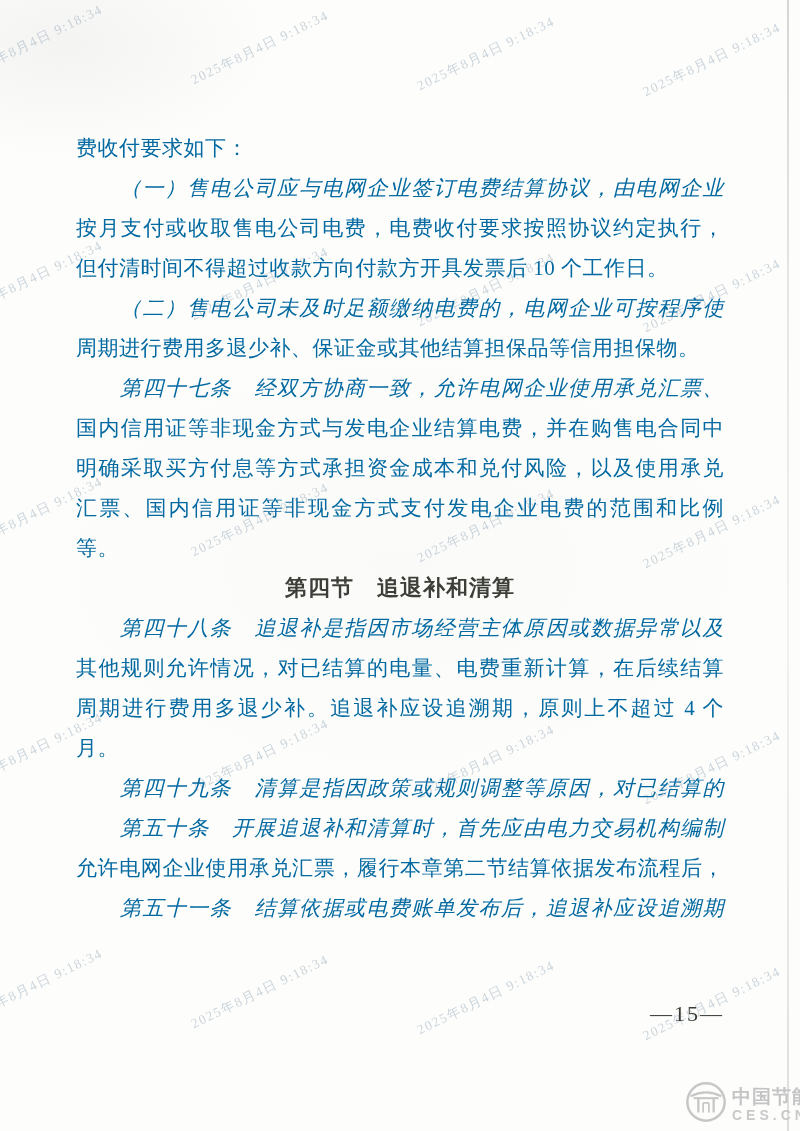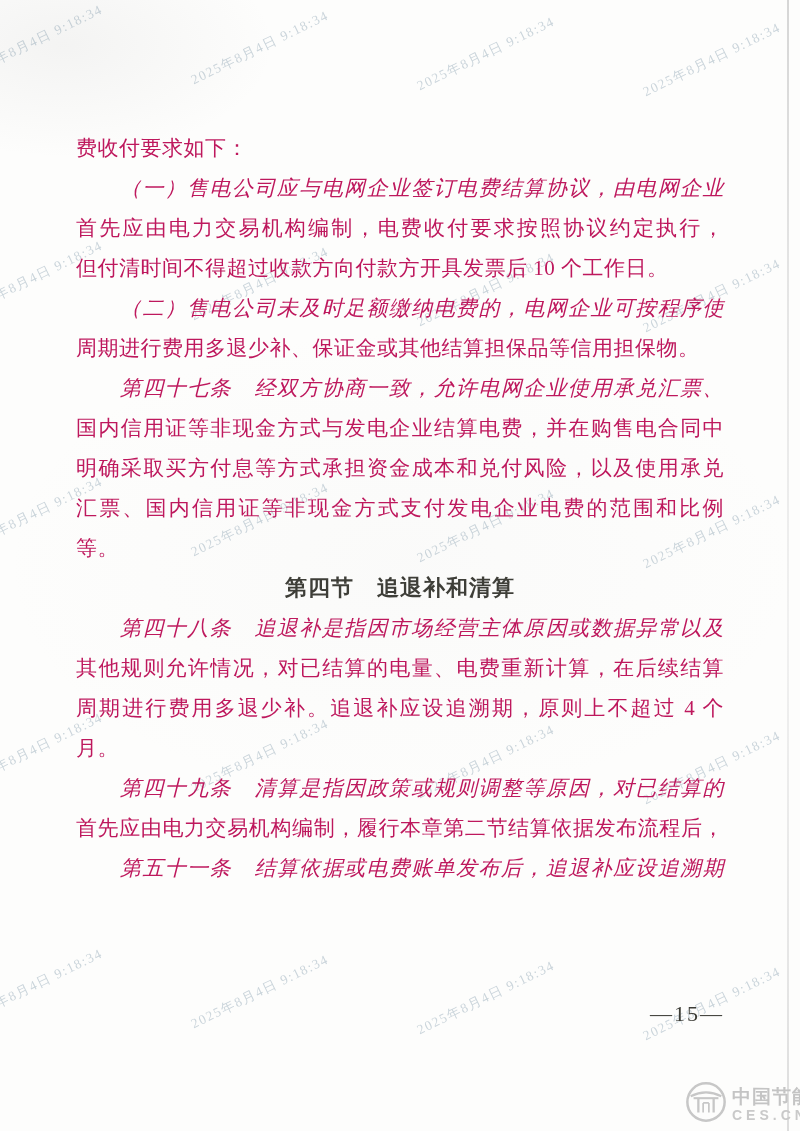--- a/index.html
+++ b/index.html
@@ -17,21 +17,21 @@
   }
   
   .edge-line{
     position:absolute;left:787px;top:0;width:2px;height:1131px;
     background:linear-gradient(to bottom,#c9c9c9 0%,#dcdcdc 25%,#ececec 55%,#dedede 85%,#d2d2d2 100%);
     opacity:.75;
   }
   
   .content{position:absolute;left:76px;top:128px;width:648px;z-index:2;}
   .line{
-    height:40px;line-height:40px;font-size:21px;color:#be185d;
+    height:40px;line-height:40px;font-size:21px;color:#0369a1;
     letter-spacing:.5px;overflow:visible;white-space:nowrap;
   }
   .line.just{
     white-space:normal;text-align:justify;text-align-last:justify;
     text-justify:inter-character;
   }
   .line.indent{text-indent:44px;font-style:italic;}
   .line.heading{
     white-space:normal;text-align:center;text-align-last:center;
     font-weight:bold;font-size:22px;color:#3e3e38;letter-spacing:1px;
@@ -92,36 +92,37 @@
       <span class="wm" style="left: 644px; top: 792px;">2025年8月4日 9:18:34</span>
       <span class="wm" style="left: -34px; top: 1010px;">2025年8月4日 9:18:34</span>
       <span class="wm" style="left: 192px; top: 1016px;">2025年8月4日 9:18:34</span>
       <span class="wm" style="left: 418px; top: 1022px;">2025年8月4日 9:18:34</span>
       <span class="wm" style="left: 644px; top: 1028px;">2025年8月4日 9:18:34</span>
     </div>
 
   <div class="content" id="doc-body">
       <div class="line">费收付要求如下：</div>
       <div class="line just indent">（一）售电公司应与电网企业签订电费结算协议，由电网企业</div>
-      <div class="line just">首先应由电力交易机构编制，电费收付要求按照协议约定执行，</div>
+      <div class="line just">按月支付或收取售电公司电费，电费收付要求按照协议约定执行，</div>
       <div class="line">但付清时间不得超过收款方向付款方开具发票后 10 个工作日。</div>
       <div class="line just indent">（二）售电公司未及时足额缴纳电费的，电网企业可按程序使</div>
       <div class="line">周期进行费用多退少补、保证金或其他结算担保品等信用担保物。</div>
       <div class="line just indent">第四十七条　经双方协商一致，允许电网企业使用承兑汇票、</div>
       <div class="line just">国内信用证等非现金方式与发电企业结算电费，并在购售电合同中</div>
       <div class="line just">明确采取买方付息等方式承担资金成本和兑付风险，以及使用承兑</div>
       <div class="line just">汇票、国内信用证等非现金方式支付发电企业电费的范围和比例</div>
       <div class="line">等。</div>
       <div class="line heading">第四节　追退补和清算</div>
       <div class="line just indent">第四十八条　追退补是指因市场经营主体原因或数据异常以及</div>
       <div class="line just">其他规则允许情况，对已结算的电量、电费重新计算，在后续结算</div>
       <div class="line just">周期进行费用多退少补。追退补应设追溯期，原则上不超过 4 个</div>
       <div class="line">月。</div>
       <div class="line just indent">第四十九条　清算是指因政策或规则调整等原因，对已结算的</div>
-      <div class="line just">首先应由电力交易机构编制，履行本章第二节结算依据发布流程后，</div>
+      <div class="line just indent">第五十条　开展追退补和清算时，首先应由电力交易机构编制</div>
+      <div class="line just">允许电网企业使用承兑汇票，履行本章第二节结算依据发布流程后，</div>
       <div class="line just indent">第五十一条　结算依据或电费账单发布后，追退补应设追溯期</div>
     </div>
 
   <div class="pageno">—15—</div>
 
   <div class="edge-line"></div>
 
   <div class="logo">
     <span class="badge">
       <svg width="44" height="44" viewBox="0 0 46 46" fill="none">

